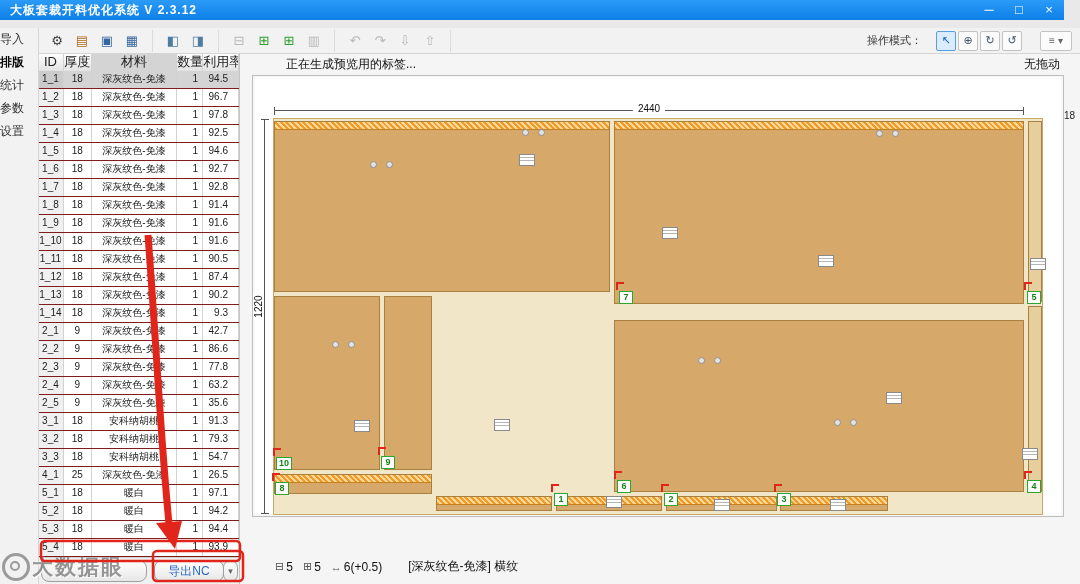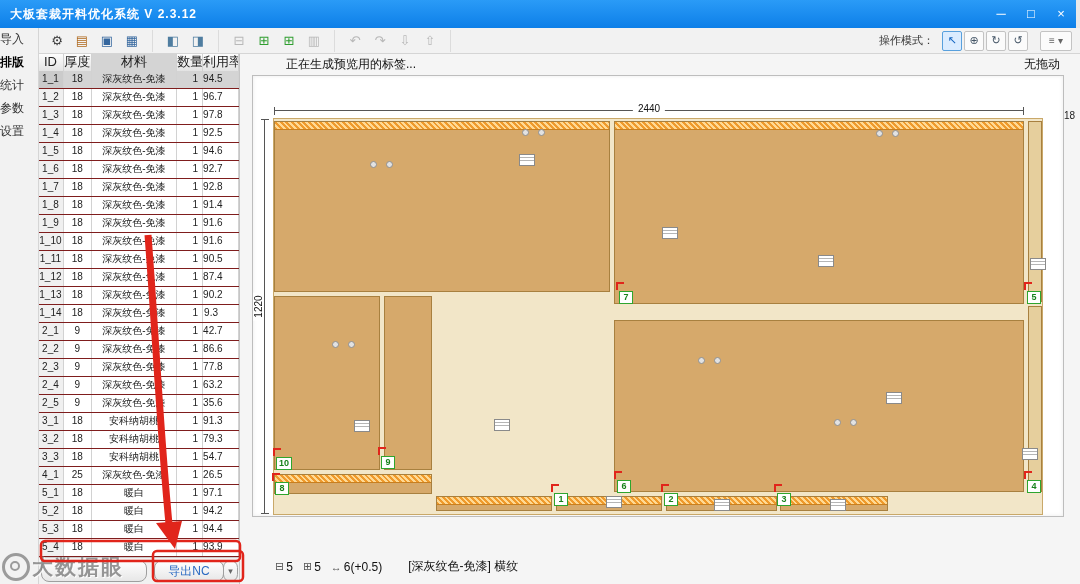--- a/index.html
+++ b/index.html
@@ -1,50 +1,50 @@
 <!DOCTYPE html>
 <html><head>
 <meta charset="utf-8">
 <style>
   html,body{margin:0;padding:0;width:1080px;height:584px;background:#fff;
     font-family:"Liberation Sans","DejaVu Sans",sans-serif;overflow:hidden}
   .app{position:relative;width:1080px;height:584px;background:#e9e9e9;overflow:hidden}
 
   
-  .titlebar{position:absolute;top:0;left:0;right:4px;height:28px;
+  .titlebar{position:absolute;top:0;left:0;right:16px;height:20px;
     background:linear-gradient(#2a9bf7,#0d7fe8);color:#fff;display:flex;align-items:center;z-index:10}
   .title{font-size:12px;font-weight:bold;padding-left:10px;letter-spacing:1px}
   .win-controls{margin-left:auto;display:flex}
   .win-btn{width:30px;height:28px;line-height:28px;text-align:center;font-size:13px;color:#fff;cursor:default}
 
   
   .topbar{position:absolute;top:28px;left:38px;right:0;height:26px;background:#f2f2f2;
     border-bottom:1px solid #d5d5d5;display:flex;align-items:center;padding:0 8px;box-sizing:border-box;z-index:5}
   .icon-group{display:flex;gap:3px;margin-right:9px;padding-right:9px;border-right:1px solid #dcdcdc}
   .tb-icon{width:20px;height:20px;line-height:20px;text-align:center;font-size:13px;color:#444;border:1px solid transparent;border-radius:2px}
   .tb-icon.disabled{color:#b8b8b8}
-  .mode{margin-left:auto;display:flex;align-items:center;font-size:11px;color:#333;gap:8px}
+  .mode{margin-left:auto;display:flex;align-items:center;font-size:11px;color:#333;gap:14px}
   .mode-btn{width:18px;height:18px;border:1px solid #c3c3c3;background:#fbfbfb;text-align:center;line-height:17px;font-size:11px;color:#456;border-radius:2px}
   .mode-btn.active{background:#dbecff;border-color:#58a0dd;color:#1565c0}
   .mode-dd{width:30px;height:18px;border:1px solid #c3c3c3;background:#fbfbfb;border-radius:2px;
     font-size:10px;color:#666;display:flex;align-items:center;justify-content:center;gap:3px;margin-left:4px}
 
   
   .rail{position:absolute;top:28px;left:0;width:38px;bottom:0;background:#f2f2f2;border-right:1px solid #d5d5d5;z-index:6}
   .rail-item{height:23px;line-height:23px;text-align:left;font-size:12px;color:#333;cursor:default}
   .rail-item.active{color:#000000;font-weight:bold}
 
   
   .table-panel{position:absolute;top:54px;left:38px;width:202px;bottom:0;background:#fff;border-right:1px solid #c6c6c6;box-sizing:border-box}
   .thead{position:absolute;top:0;left:0;right:0;height:17px;display:flex;
     background:linear-gradient(#fdfdfd,#e3e3e3);border-bottom:1px solid #b9b9b9;font-size:13px;color:#222}
   .tcell{box-sizing:border-box;border-right:1px solid #d2d2d2;overflow:hidden;white-space:nowrap;height:100%;line-height:16px}
   .c0{width:26px;text-align:center}.c1{width:28px;text-align:center}
   .c2{width:86px;text-align:center}.c3{width:26px;text-align:right;padding-right:4px}
-  .c4{width:36px;text-align:right;padding-right:20px}
+  .c4{width:36px;text-align:right;padding-right:10px}
   .thead .c2{background:#d4d4d4}
   .tbody{position:absolute;top:17px;left:0;right:0;bottom:24px;overflow:hidden}
   .trow{display:flex;height:17px;font-size:10px;color:#222;border-bottom:1px solid #7f1d1d;background:#fff}
   .trow .c0{background:#f0f0f0}
   .trow.sel{background:#d4d4d4}
   .trow.sel .c0{background:#cbcbcb}
   .table-footer{position:absolute;left:0;right:0;bottom:0;height:26px;background:#f1f1f1;border-top:1px solid #cfcfcf}
   .btn{position:absolute;top:2px;height:22px;border:1px solid #9f9f9f;border-radius:8px;
     background:linear-gradient(#ffffff,#e7e7e7);font-size:12px;line-height:20px;text-align:center;box-sizing:border-box}
   .btn-left{left:3px;width:106px;color:#333}

